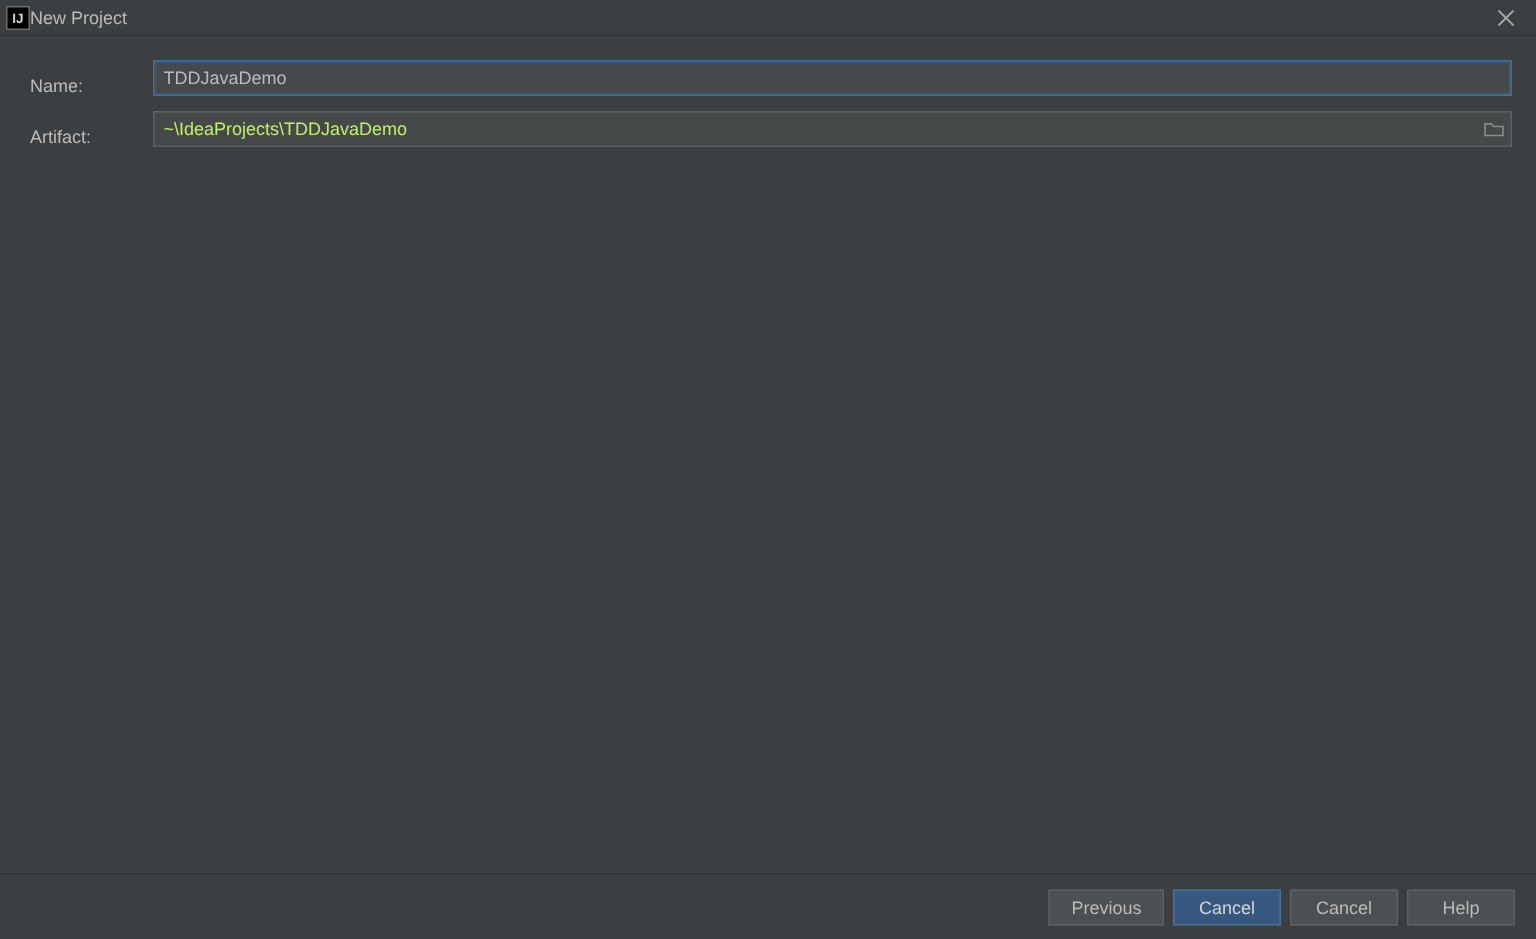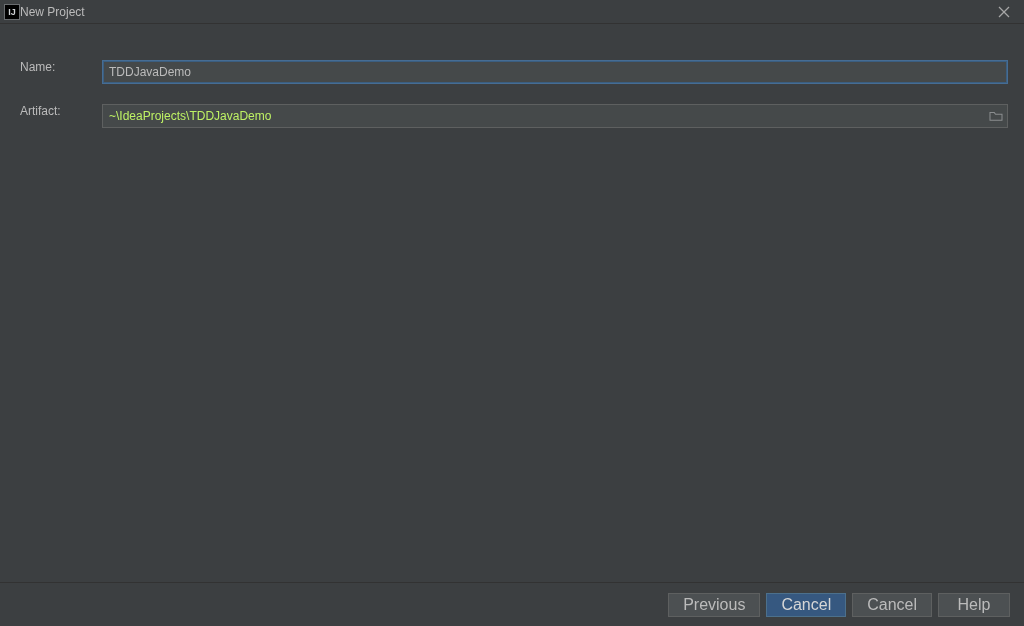--- a/index.html
+++ b/index.html
@@ -45,23 +45,22 @@
       color: #a6a6a6;
       cursor: pointer;
     }
     .close-btn svg { width: 12px; height: 12px; }
 
     .form-area {
       padding: 16px 16px 0 20px;
     }
     .row {
       display: flex;
-      align-items: flex-start;
+      align-items: flex-end;
       margin-bottom: 10px;
-      margin-top: 20px;
     }
     .label-cell {
       width: 82px;
       color: #bbbbbb;
       font-size: 12px;
     }
     .field-cell {
       flex: 1;
       position: relative;
       border-radius: 11px;
@@ -135,21 +134,21 @@
       padding: 0 14px;
       border-top: 1px solid #323232;
       background: #3c3f41;
     }
     button.dlg {
       height: 24px;
       min-width: 72px;
       border: 1px solid #5e6060;
       background: #4c5052;
       color: #bbbbbb;
-      font-size: 16px;
+      font-size: 12px;
       padding: 0 14px;
       cursor: pointer;
     }
     button.dlg.primary {
       background: #365880;
       border: 1px solid #4c708c;
       color: #d6d6d6;
     }
   </style>
 </head>

